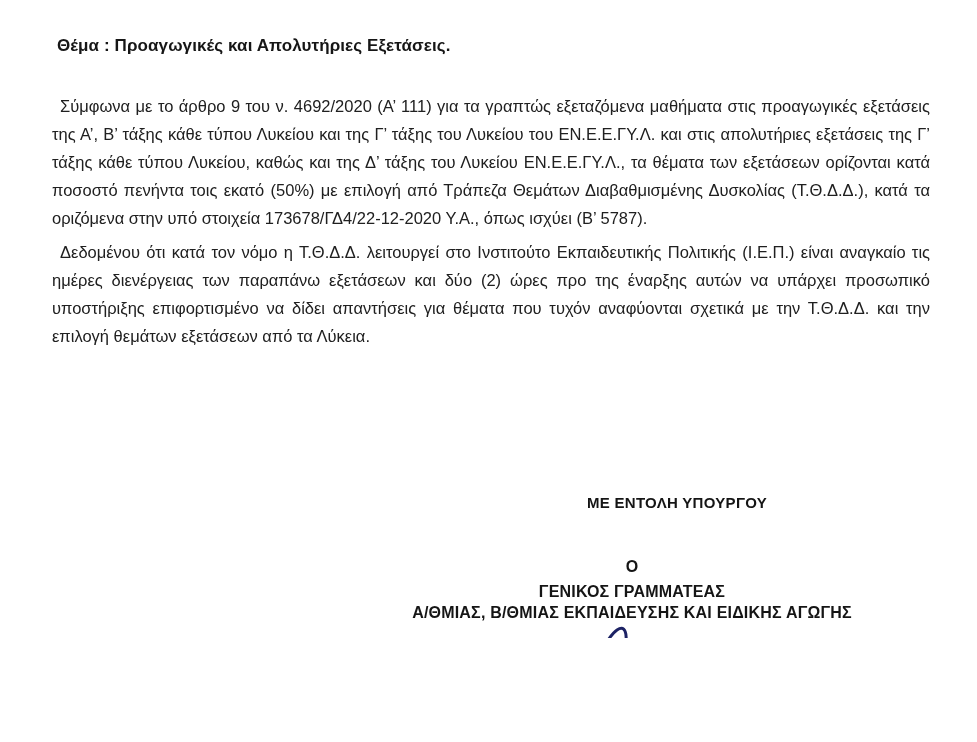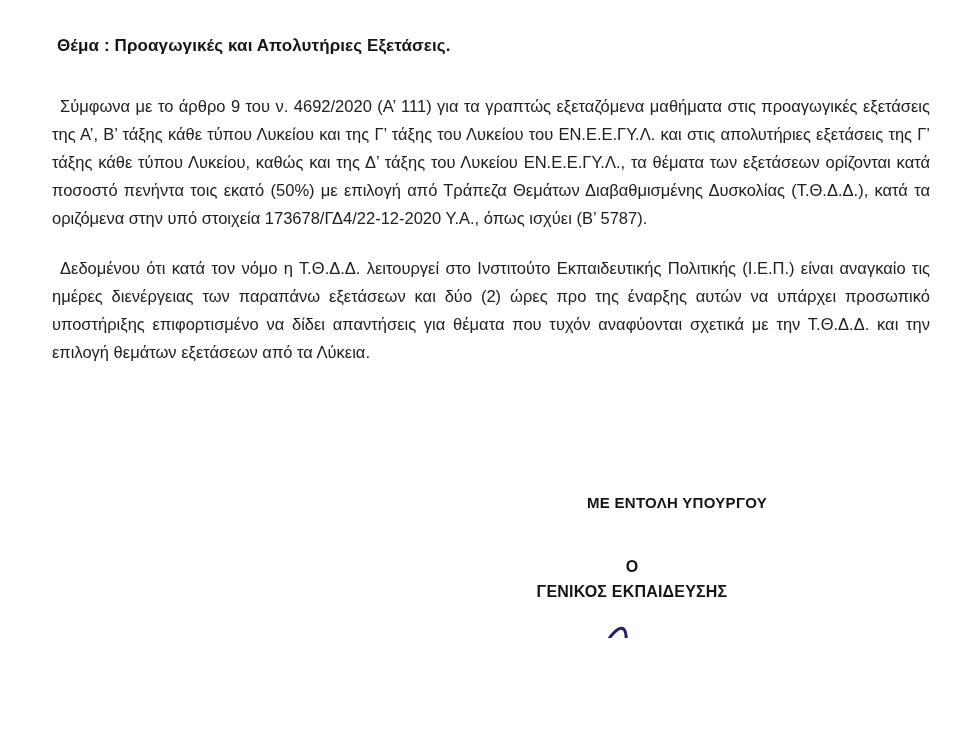--- a/index.html
+++ b/index.html
@@ -28,21 +28,21 @@
   .body-text {
     position: absolute;
     left: 52px;
     width: 878px;
     font-size: 16.5px;
     line-height: 28px;
     text-align: justify;
     color: #202020;
   }
   .para-1 { top: 92px; text-indent: 8px; }
-  .para-2 { top: 254px; text-indent: 8px; }
+  .para-2 { top: 238px; text-indent: 8px; }
   .closing {
     position: absolute;
     left: 632px;
     transform: translateX(-50%);
     white-space: nowrap;
     text-align: center;
     font-weight: bold;
     color: #151515;
   }
   .by-order   { top: 494px; font-size: 15px; letter-spacing: 0.3px; margin-left: 45px; }
@@ -76,22 +76,23 @@
   <div class="subject">Θέμα : Προαγωγικές και Απολυτήριες Εξετάσεις.</div>
 
   <p class="body-text para-1">Σύμφωνα με το άρθρο 9 του ν. 4692/2020 (Α’ 111) για τα γραπτώς εξεταζόμενα μαθήματα στις προαγωγικές εξετάσεις της Α’, Β’ τάξης κάθε τύπου Λυκείου και της Γ’ τάξης του Λυκείου του ΕΝ.Ε.Ε.ΓΥ.Λ. και στις απολυτήριες εξετάσεις της Γ’ τάξης κάθε τύπου Λυκείου, καθώς και της Δ’ τάξης του Λυκείου ΕΝ.Ε.Ε.ΓΥ.Λ., τα θέματα των εξετάσεων ορίζονται κατά ποσοστό πενήντα τοις εκατό (50%) με επιλογή από Τράπεζα Θεμάτων Διαβαθμισμένης Δυσκολίας (Τ.Θ.Δ.Δ.), κατά τα οριζόμενα στην υπό στοιχεία 173678/ΓΔ4/22-12-2020 Υ.Α., όπως ισχύει (Β’ 5787).</p>
 
   <p class="body-text para-2">Δεδομένου ότι κατά τον νόμο η Τ.Θ.Δ.Δ. λειτουργεί στο Ινστιτούτο Εκπαιδευτικής Πολιτικής (Ι.Ε.Π.) είναι αναγκαίο τις ημέρες διενέργειας των παραπάνω εξετάσεων και δύο (2) ώρες προ της έναρξης αυτών να υπάρχει προσωπικό υποστήριξης επιφορτισμένο να δίδει απαντήσεις για θέματα που τυχόν αναφύονται σχετικά με την Τ.Θ.Δ.Δ. και την επιλογή θεμάτων εξετάσεων από τα Λύκεια.</p>
 
   <div class="closing by-order">ΜΕ ΕΝΤΟΛΗ ΥΠΟΥΡΓΟΥ</div>
 
   <div class="closing article-o">Ο</div>
 
-  <div class="closing title-1">ΓΕΝΙΚΟΣ ΕΚΠΑΙΔΕΥΣΗΣ</div>
+  <div class="closing title-1">ΓΕΝΙΚΟΣ ΓΡΑΜΜΑΤΕΑΣ</div>
 
+  <div class="closing title-2">Α/ΘΜΙΑΣ, Β/ΘΜΙΑΣ ΕΚΠΑΙΔΕΥΣΗΣ ΚΑΙ ΕΙΔΙΚΗΣ ΑΓΩΓΗΣ</div>
 
   <svg class="signature-svg" viewBox="0 0 400 118" fill="none" stroke="#1c2264" stroke-linecap="round" stroke-linejoin="round">
 
     <path d="M 76,118 C 92,86 122,16 137,6 C 149,-2 148,20 141,44 C 133,71 124,96 121,118" stroke-width="3" stroke="#1c2264"></path>
 
     <path d="M 121,116 C 124,88 146,40 163,28 C 178,17 188,29 180,48 C 172,64 154,70 144,63" stroke-width="3" stroke="#1c2264"></path>
 
     <path d="M 144,63 C 158,77 170,98 159,118" stroke-width="3" stroke="#1c2264"></path>
 
     <path d="M 358,32 C 366,24 373,25 371,33" stroke-width="2.6" stroke="#1c2264"></path>

